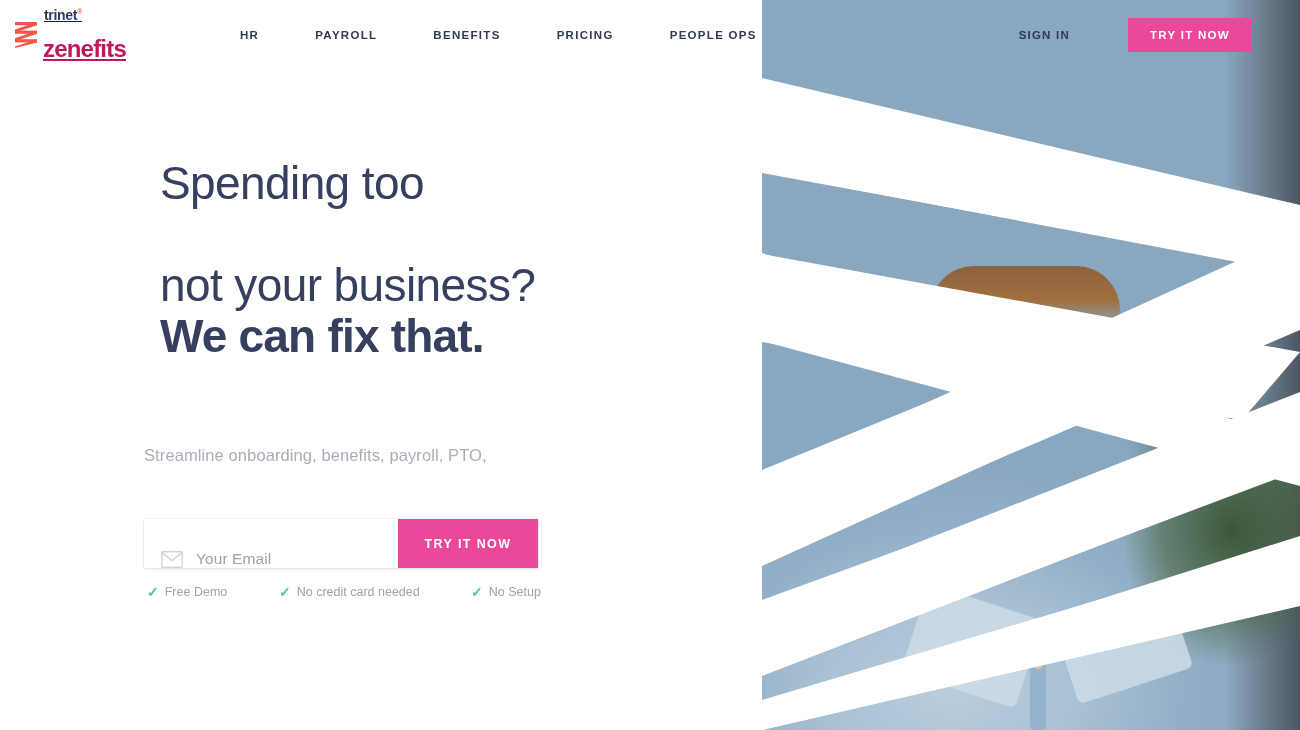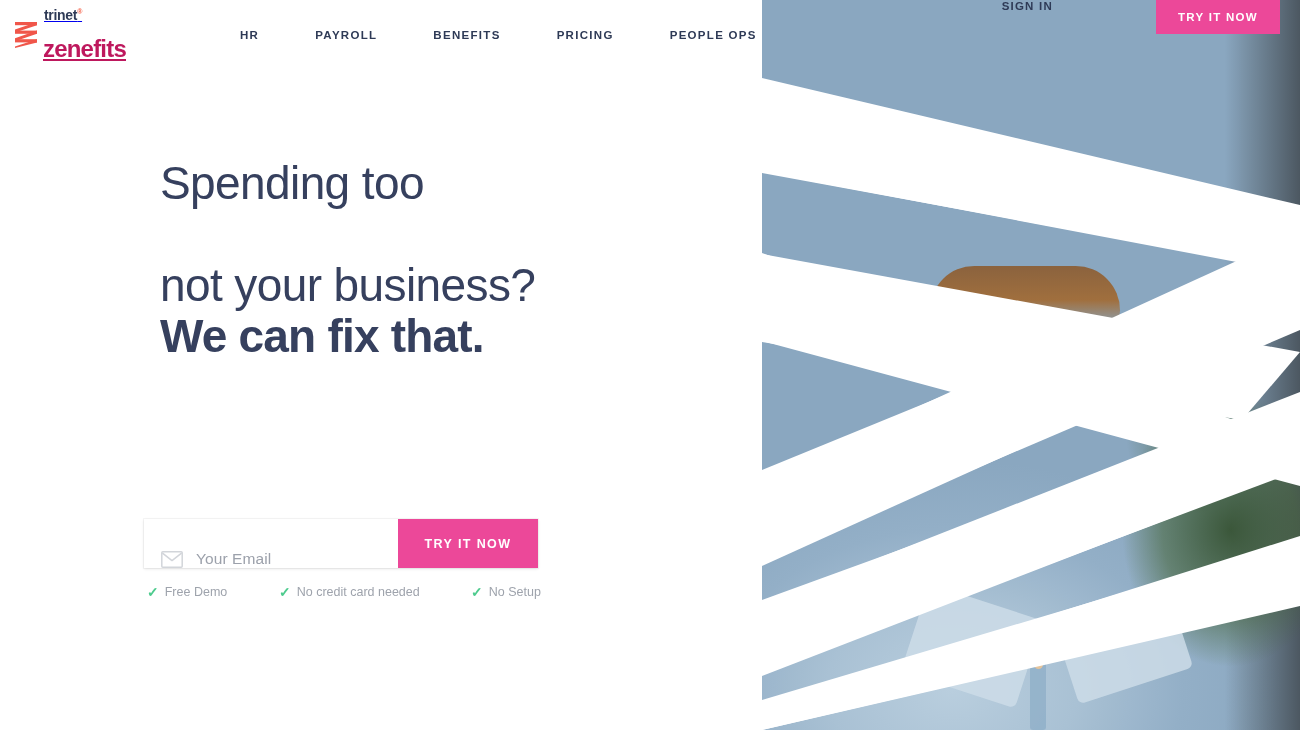--- a/index.html
+++ b/index.html
@@ -82,21 +82,21 @@
     font-size:24px; font-weight:bold; letter-spacing:-0.8px; color:#be185d; margin-top:15px;text-decoration:underline;
   }
 
   .nav { position:absolute; left:240px; top:0; height:70px; display:flex; align-items:center; gap:0; }
   .nav a {
     font-size:11.5px; font-weight:bold; letter-spacing:1.3px; color:#2e3a56;
     text-decoration:none; padding:0 0; margin-right:56px; white-space:nowrap;
   }
   .nav a:last-child { margin-right:0;text-align:center; }
 
-  .header-right { position:absolute; right:20px; top:0; height:70px; display:flex; align-items:flex-start;gap:45px; }
+  .header-right { position:absolute; right:48px; top:0; height:70px; display:flex; align-items:center; }
   .signin {
     font-size:11.5px; font-weight:bold; letter-spacing:1.2px; color:#2e3a56;
     text-decoration:none; margin-right:38px;
   }
   .btn-coral {
     background:#ec4899; color:#fff; border:none; cursor:pointer;
     font-size:11.5px; font-weight:bold; letter-spacing:1.3px;
     font-family:"Liberation Sans", sans-serif;
     margin-left:20px;
   }
@@ -234,21 +234,21 @@
   <div class="content">
 
     <h1 class="headline">
       <span>Spending too</span><br>
       <br>
       <span>not your business?</span><br>
       <span class="strong">We can fix that.</span>
     </h1>
 
     <p class="sub">
-      <br>
+      <span>Streamline onboarding, benefits, payroll, PTO,</span><br>
     </p>
 
     <form class="signup">
       <div class="email-wrap">
         <svg class="mail-icon" viewBox="0 0 22 17" xmlns="http://www.w3.org/2000/svg">
           <rect x="0.8" y="0.8" width="20.4" height="15.4" rx="1" fill="none" stroke="#d2d5da" stroke-width="1.5"></rect>
           <polyline points="1.8,2.4 11,9.6 20.2,2.4" fill="none" stroke="#d2d5da" stroke-width="1.5" stroke-linecap="round" stroke-linejoin="round"></polyline>
         </svg>
         <input class="email-input" type="email" placeholder="Your Email" style="">
       </div>

